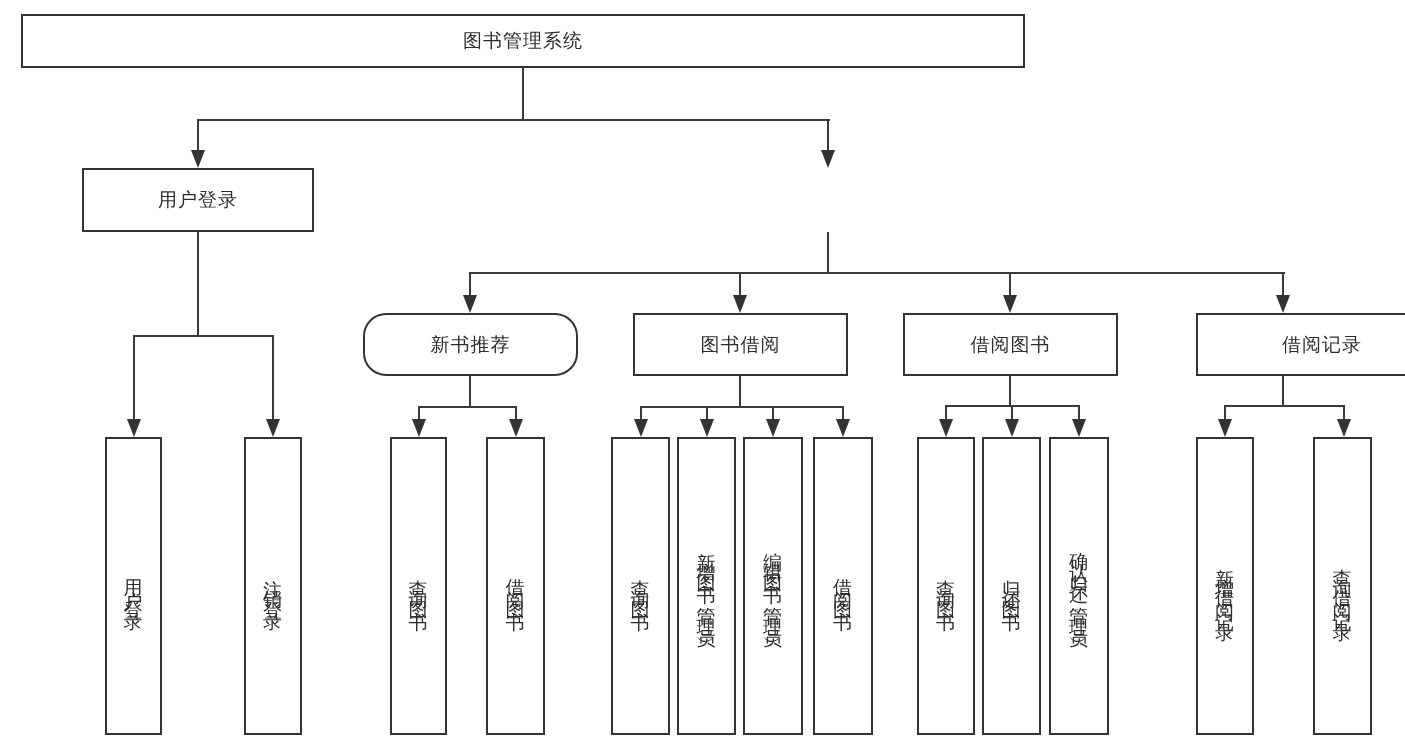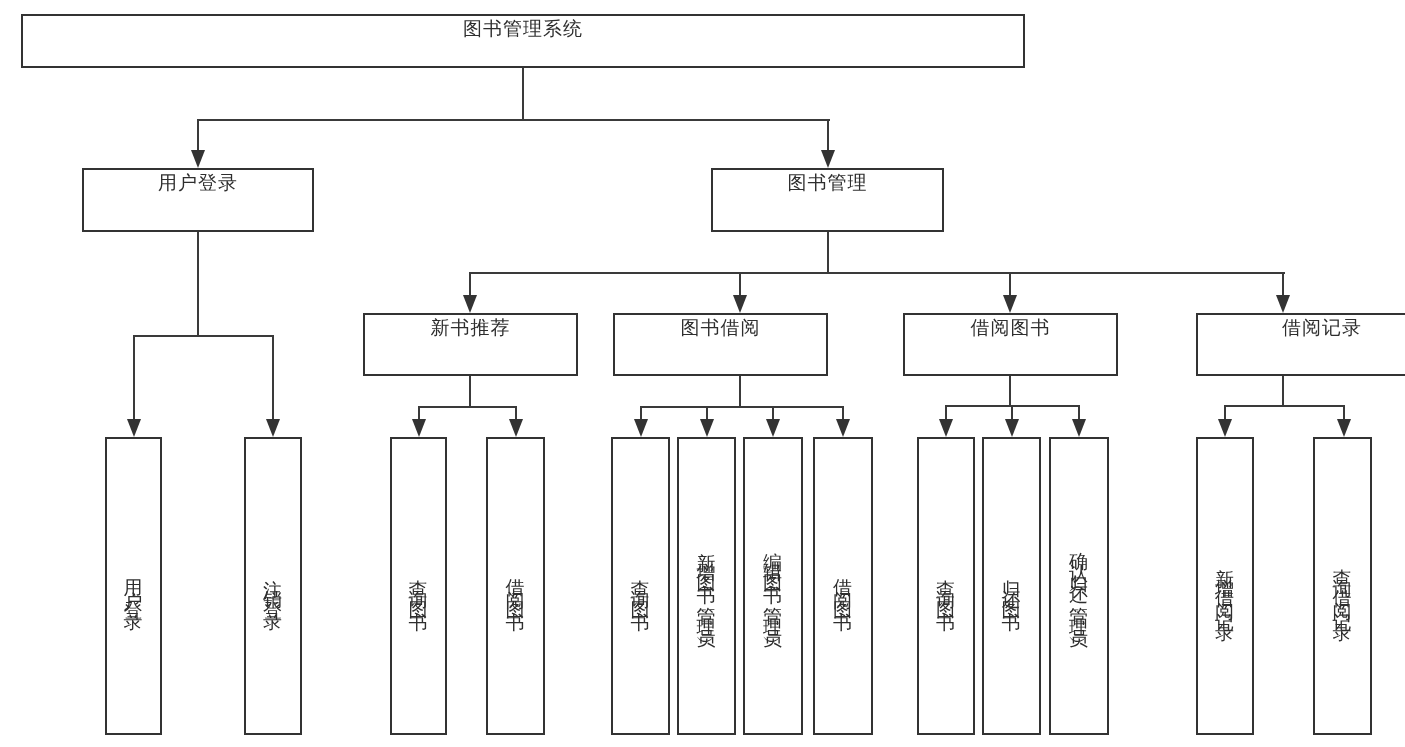--- a/index.html
+++ b/index.html
@@ -2,21 +2,21 @@
 <html><head>
 <meta charset="utf-8">
 <style>
   html,body{margin:0;padding:0;background:#ffffff;}
   #stage{
     position:relative;width:1405px;height:747px;background:#ffffff;
     font-family:"Liberation Sans",sans-serif;color:#2e2e2e;overflow:hidden;
   }
   .hnode{
     position:absolute;box-sizing:border-box;border:2px solid #333333;background:#ffffff;
-    display:flex;justify-content:center;
+    display:flex;align-items:center;justify-content:center;
     font-size:19px;letter-spacing:1px;color:#2e2e2e;
   }
   .vnode{
     position:absolute;box-sizing:border-box;border:2px solid #333333;background:#ffffff;
     display:flex;align-items:center;justify-content:center;
     writing-mode:vertical-rl;text-orientation:mixed;
     font-size:19px;letter-spacing:11px;line-height:1;color:#2e2e2e;
   }
   .v{position:absolute;width:2px;background:#3a3a3a;}
   .h{position:absolute;height:2px;background:#3a3a3a;}
@@ -39,46 +39,43 @@
   <div class="v" style="left:522px;top:68px;height:52px;"></div>
   <div class="h" style="left:197px;top:119px;width:633px;"></div>
   <div class="v" style="left:197px;top:119px;height:45px;"></div>
   <div class="v" style="left:827px;top:119px;height:45px;"></div>
   <div class="a" style="left:191px;top:150px;"></div>
   <div class="a" style="left:821px;top:150px;"></div>
 
   <div class="hnode" style="left:82px;top:168px;width:232px;height:64px;">
     <span>用户登录</span>
   </div>
-  <div class="hnode" style="left:711px;top:168px;width:233px;height:64px;">
-    <span>图书管理</span>
-  </div>
 
   <div class="v" style="left:197px;top:232px;height:104px;"></div>
   <div class="h" style="left:133px;top:335px;width:141px;"></div>
   <div class="v" style="left:133px;top:335px;height:95px;"></div>
   <div class="v" style="left:272px;top:335px;height:95px;"></div>
   <div class="a" style="left:127px;top:419px;"></div>
   <div class="a" style="left:266px;top:419px;"></div>
 
   <div class="v" style="left:827px;top:232px;height:41px;"></div>
   <div class="h" style="left:469px;top:272px;width:816px;"></div>
   <div class="v" style="left:469px;top:272px;height:30px;"></div>
   <div class="v" style="left:739px;top:272px;height:30px;"></div>
   <div class="v" style="left:1009px;top:272px;height:30px;"></div>
   <div class="v" style="left:1282px;top:272px;height:30px;"></div>
   <div class="a" style="left:463px;top:295px;"></div>
   <div class="a" style="left:733px;top:295px;"></div>
   <div class="a" style="left:1003px;top:295px;"></div>
   <div class="a" style="left:1276px;top:295px;"></div>
 
-  <div class="hnode" style="left:363px;top:313px;width:215px;height:63px;">
+  <div class="hnode" style="left:363px;top:313px;width:215px;height:63px;border-radius:23px;">
     <span>新书推荐</span>
   </div>
-  <div class="hnode" style="left:613px;top:313px;width:215px;height:63px;">
+  <div class="hnode" style="left:633px;top:313px;width:215px;height:63px;">
     <span>图书借阅</span>
   </div>
   <div class="hnode" style="left:903px;top:313px;width:215px;height:63px;">
     <span>借阅图书</span>
   </div>
   <div class="hnode" style="left:1196px;top:313px;width:252px;height:63px;">
     <span>借阅记录</span>
   </div>
 
   <div class="v" style="left:469px;top:376px;height:31px;"></div>

